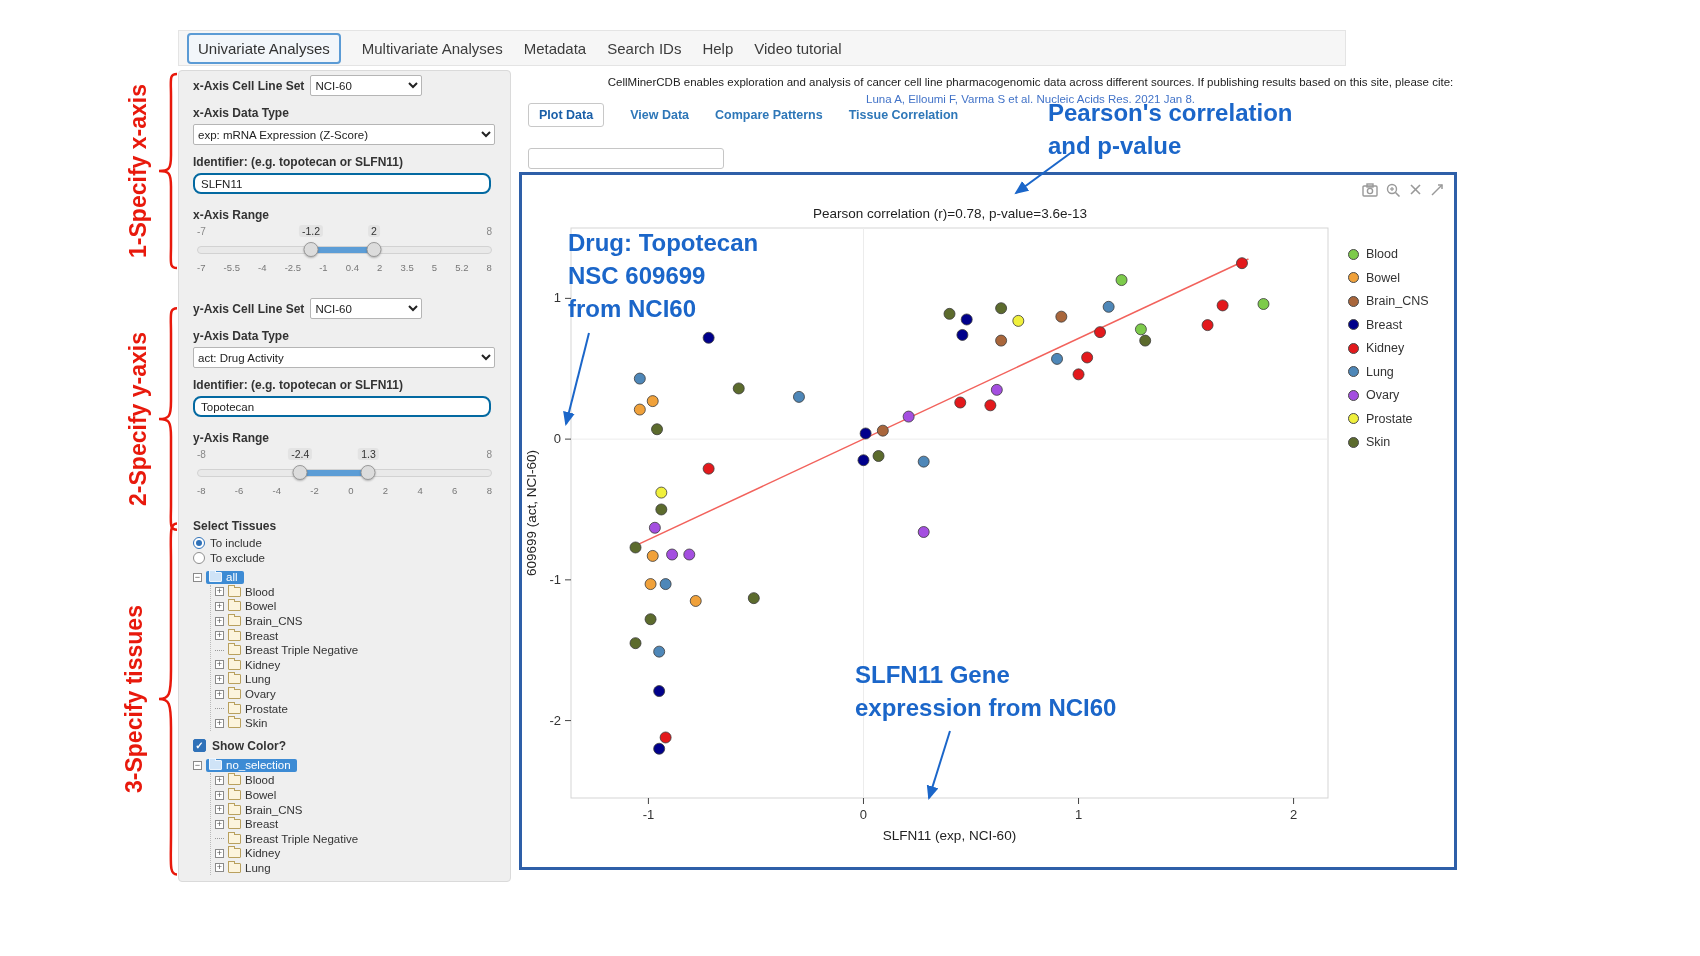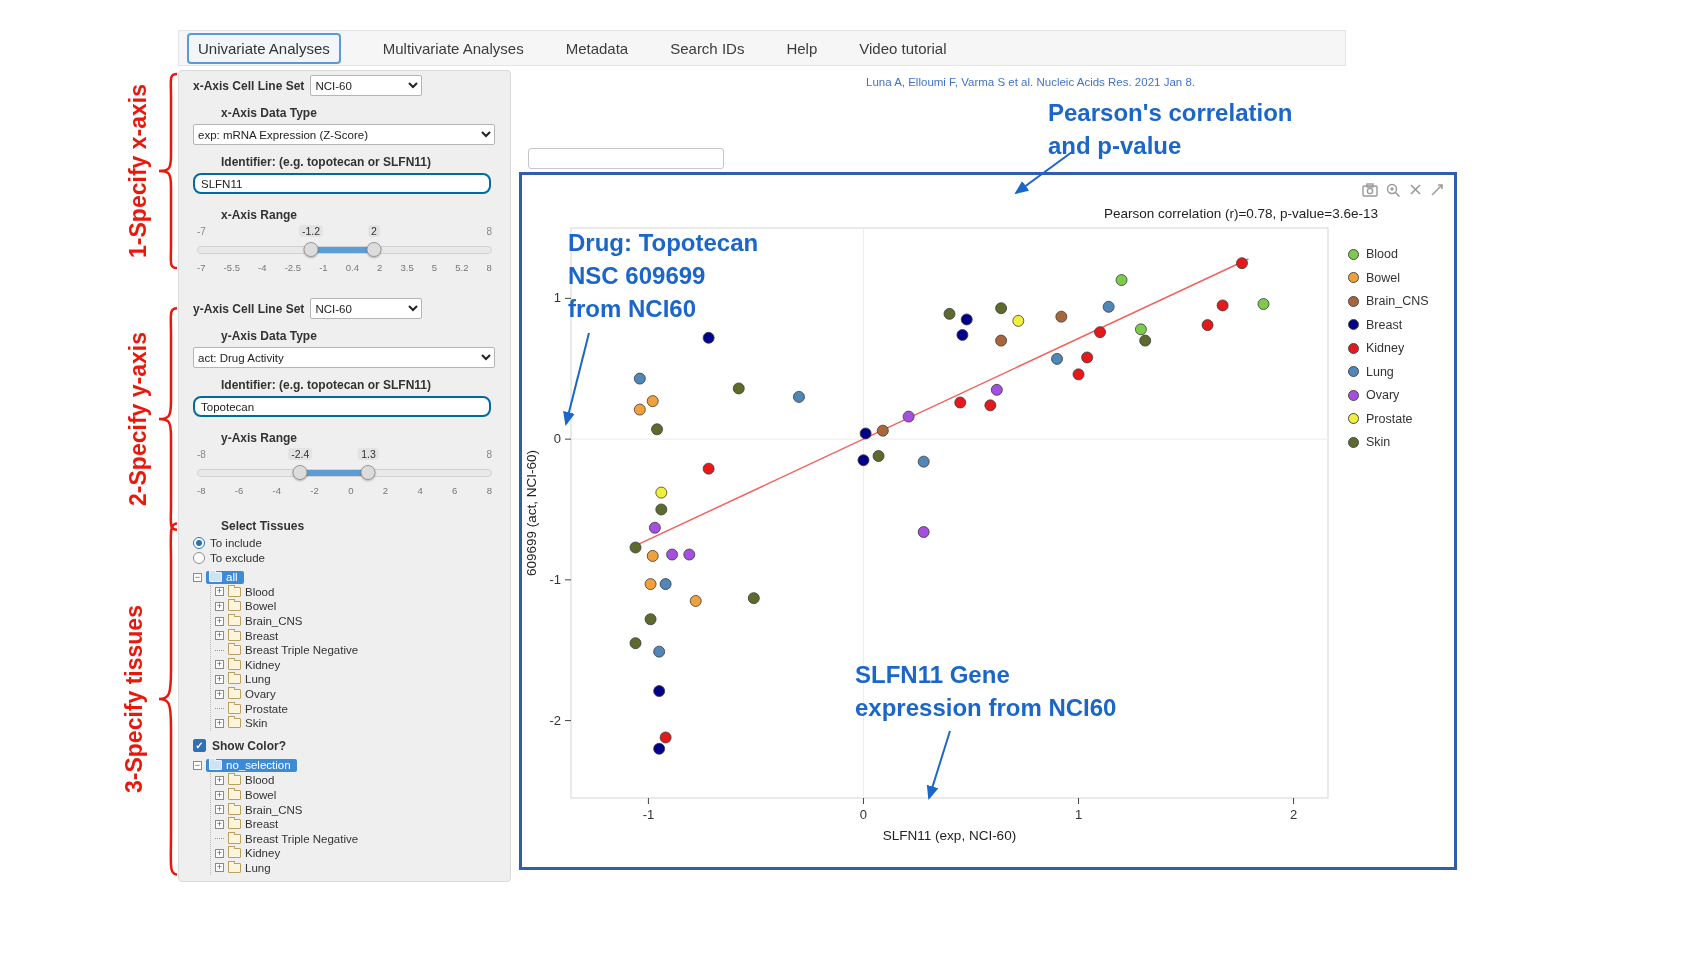--- a/index.html
+++ b/index.html
@@ -2,34 +2,34 @@
 <html><head>
 <meta charset="utf-8">
 <style>
   * { margin:0; padding:0; box-sizing:border-box; }
   body { background:#ffffff; font-family:"Liberation Sans", sans-serif; }
   .screen { position:relative; width:1700px; height:956px; background:#fff; overflow:hidden; }
 
   
   .navbar { position:absolute; left:178px; top:30px; width:1168px; height:36px;
             background:#f6f6f6; border:1px solid #e4e4e4; display:flex; align-items:center;
-            gap:42px; padding-left:8px; }
+            gap:21px; padding-left:8px; }
   .nav-tab { font-size:15px; color:#3c3c3c; cursor:pointer; white-space:nowrap; }
   .nav-tab.active { border:2px solid #5b9bd5; border-radius:4px; padding:5px 9px; color:#333; background:#f2f6fa; }
 
   
   .rot-label { position:absolute; color:#e8190c; font-weight:bold; font-size:23px;
                text-align:center; transform:rotate(-90deg); transform-origin:center; white-space:nowrap; }
   .brace { position:absolute; }
 
   
   .sidebar { position:absolute; left:178px; top:70px; width:333px; height:812px;
              background:#efefef; border:1px solid #dadada; border-radius:4px;
              padding:4px 14px; font-size:12px; color:#333; overflow:hidden; }
-  .form-label { font-weight:bold; font-size:12px; color:#333; margin-top:10px; margin-bottom:4px;margin-left:28px; }
+  .form-label { font-weight:bold; font-size:12px; color:#333; margin-top:10px; margin-bottom:4px; }
   .inline-row { display:flex; align-items:center; gap:6px; margin-bottom:4px; }
   .inline-row .form-label { margin:0; }
   select.sel { font-size:11.5px; height:21px; border:1px solid #b5b5b5; background:#fff;
                border-radius:2px; color:#222; font-family:"Liberation Sans", sans-serif; }
   .sel-small { width:112px; }
   .sel-wide  { width:302px; }
   input.txt { width:298px; height:21px; border:2px solid #0369a1; border-radius:8px;
               font-size:11.5px; padding:0 6px; color:#222; background:#fff;
               font-family:"Liberation Sans", sans-serif; }
 
@@ -85,21 +85,21 @@
                      border-radius:3px; color:#1a5fa8; }
   .hl-label { position:absolute; left:528px; top:148px; font-size:12px; font-weight:bold; color:#222; }
   .hl-input { position:absolute; left:528px; top:148px; width:196px; height:21px;
               border:1px solid #c6c6c6; border-radius:3px; background:#fff; font-size:11.5px; padding:0 6px; }
 
   
   .panel { position:absolute; left:519px; top:172px; width:938px; height:698px;
            border:3px solid #2e5fa8; background:#fff; z-index:1; }
   .plot-title { position:absolute; left:0; top:12px; width:856px; text-align:center;
                 font-size:13.5px; color:#222; }
-  .plot-subtitle { position:absolute; left:0; top:31px; width:856px; text-align:right;
+  .plot-subtitle { position:absolute; left:0; top:31px; width:856px; text-align:center;
                    font-size:13.5px; color:#222; }
   .modebar { position:absolute; right:10px; top:8px; display:flex; gap:8px; z-index:2; }
   .modebar svg { display:block; }
   #plot-svg { position:absolute; left:0; top:0; }
   .legend { position:absolute; left:826px; top:72px; }
   .legend-item { display:flex; align-items:center; gap:7px; margin-bottom:9.5px; font-size:12.5px; color:#333; }
   .legend-dot { width:11px; height:11px; border-radius:50%; border:1px solid #4a4a4a; flex:0 0 11px; }
 
   
   .callout { position:absolute; color:#1b66c9; font-weight:bold; font-size:24px; line-height:1.38;
@@ -312,23 +312,30 @@
           <div class="tree-row">
             <span class="expander">+</span>
             <span class="folder"></span>
             <span>Lung</span>
           </div>
         </div>
       </div>
   </div>
 
   <div class="citation">
+    <div>CellMinerCDB enables exploration and analysis of cancer cell line pharmacogenomic data across different sources. If publishing results based on this site, please cite:</div>
     <a href="#">Luna A, Elloumi F, Varma S et al. Nucleic Acids Res. 2021 Jan 8.</a>
   </div>
 
+  <div class="main-tabs" id="main-tabs">
+      <div class="main-tab active">Plot Data</div>
+      <div class="main-tab">View Data</div>
+      <div class="main-tab">Compare Patterns</div>
+      <div class="main-tab">Tissue Correlation</div>
+    </div>
 
   <div class="hl-label">Select Cell line to highlight</div>
   <input class="hl-input" value="" style="">
 
   <div class="panel">
     <div class="modebar">
       <svg width="16" height="14" viewBox="0 0 16 14">
           <rect x="1" y="3" width="14" height="10" rx="1" fill="none" stroke="#999" stroke-width="1.4"></rect>
           <rect x="5" y="1" width="6" height="3" fill="none" stroke="#999" stroke-width="1.4"></rect>
           <circle cx="8" cy="8" r="2.6" fill="none" stroke="#999" stroke-width="1.4"></circle>

